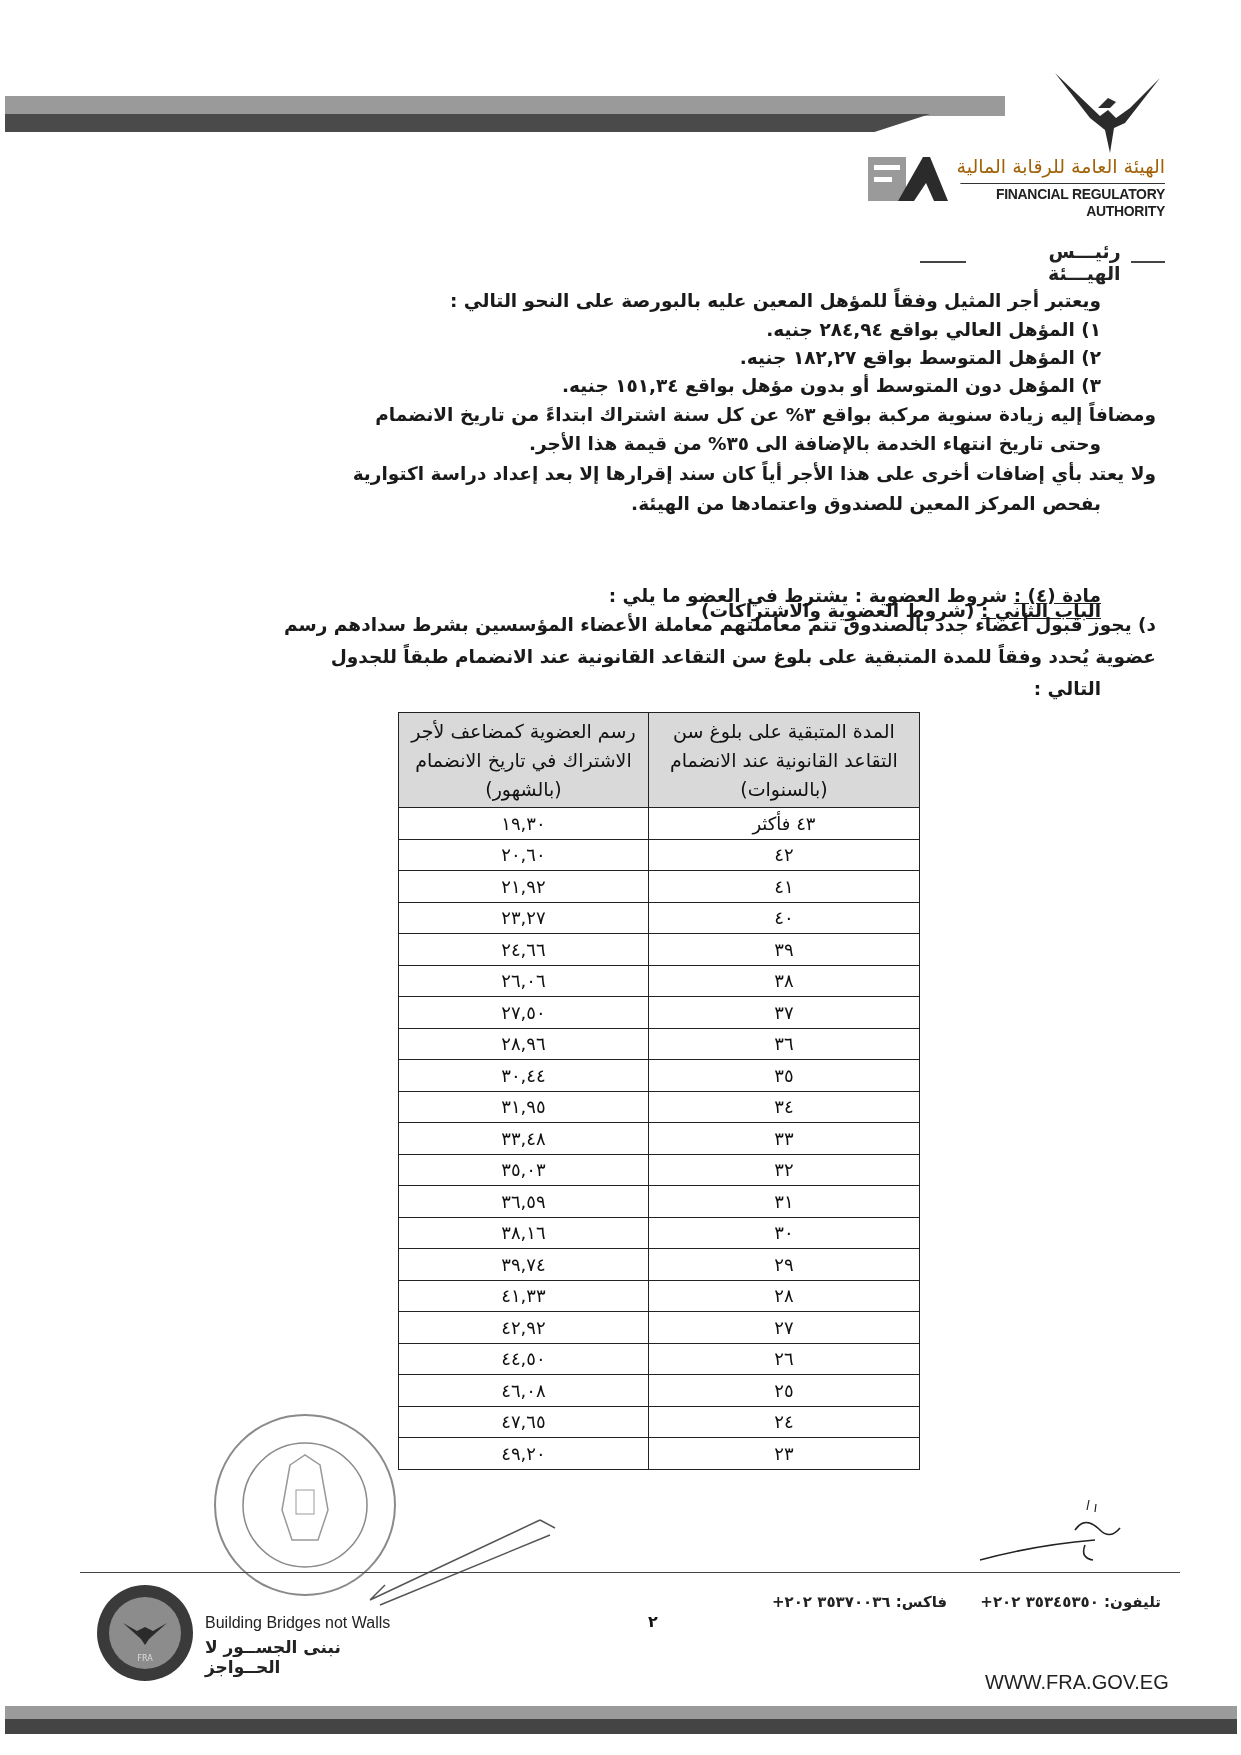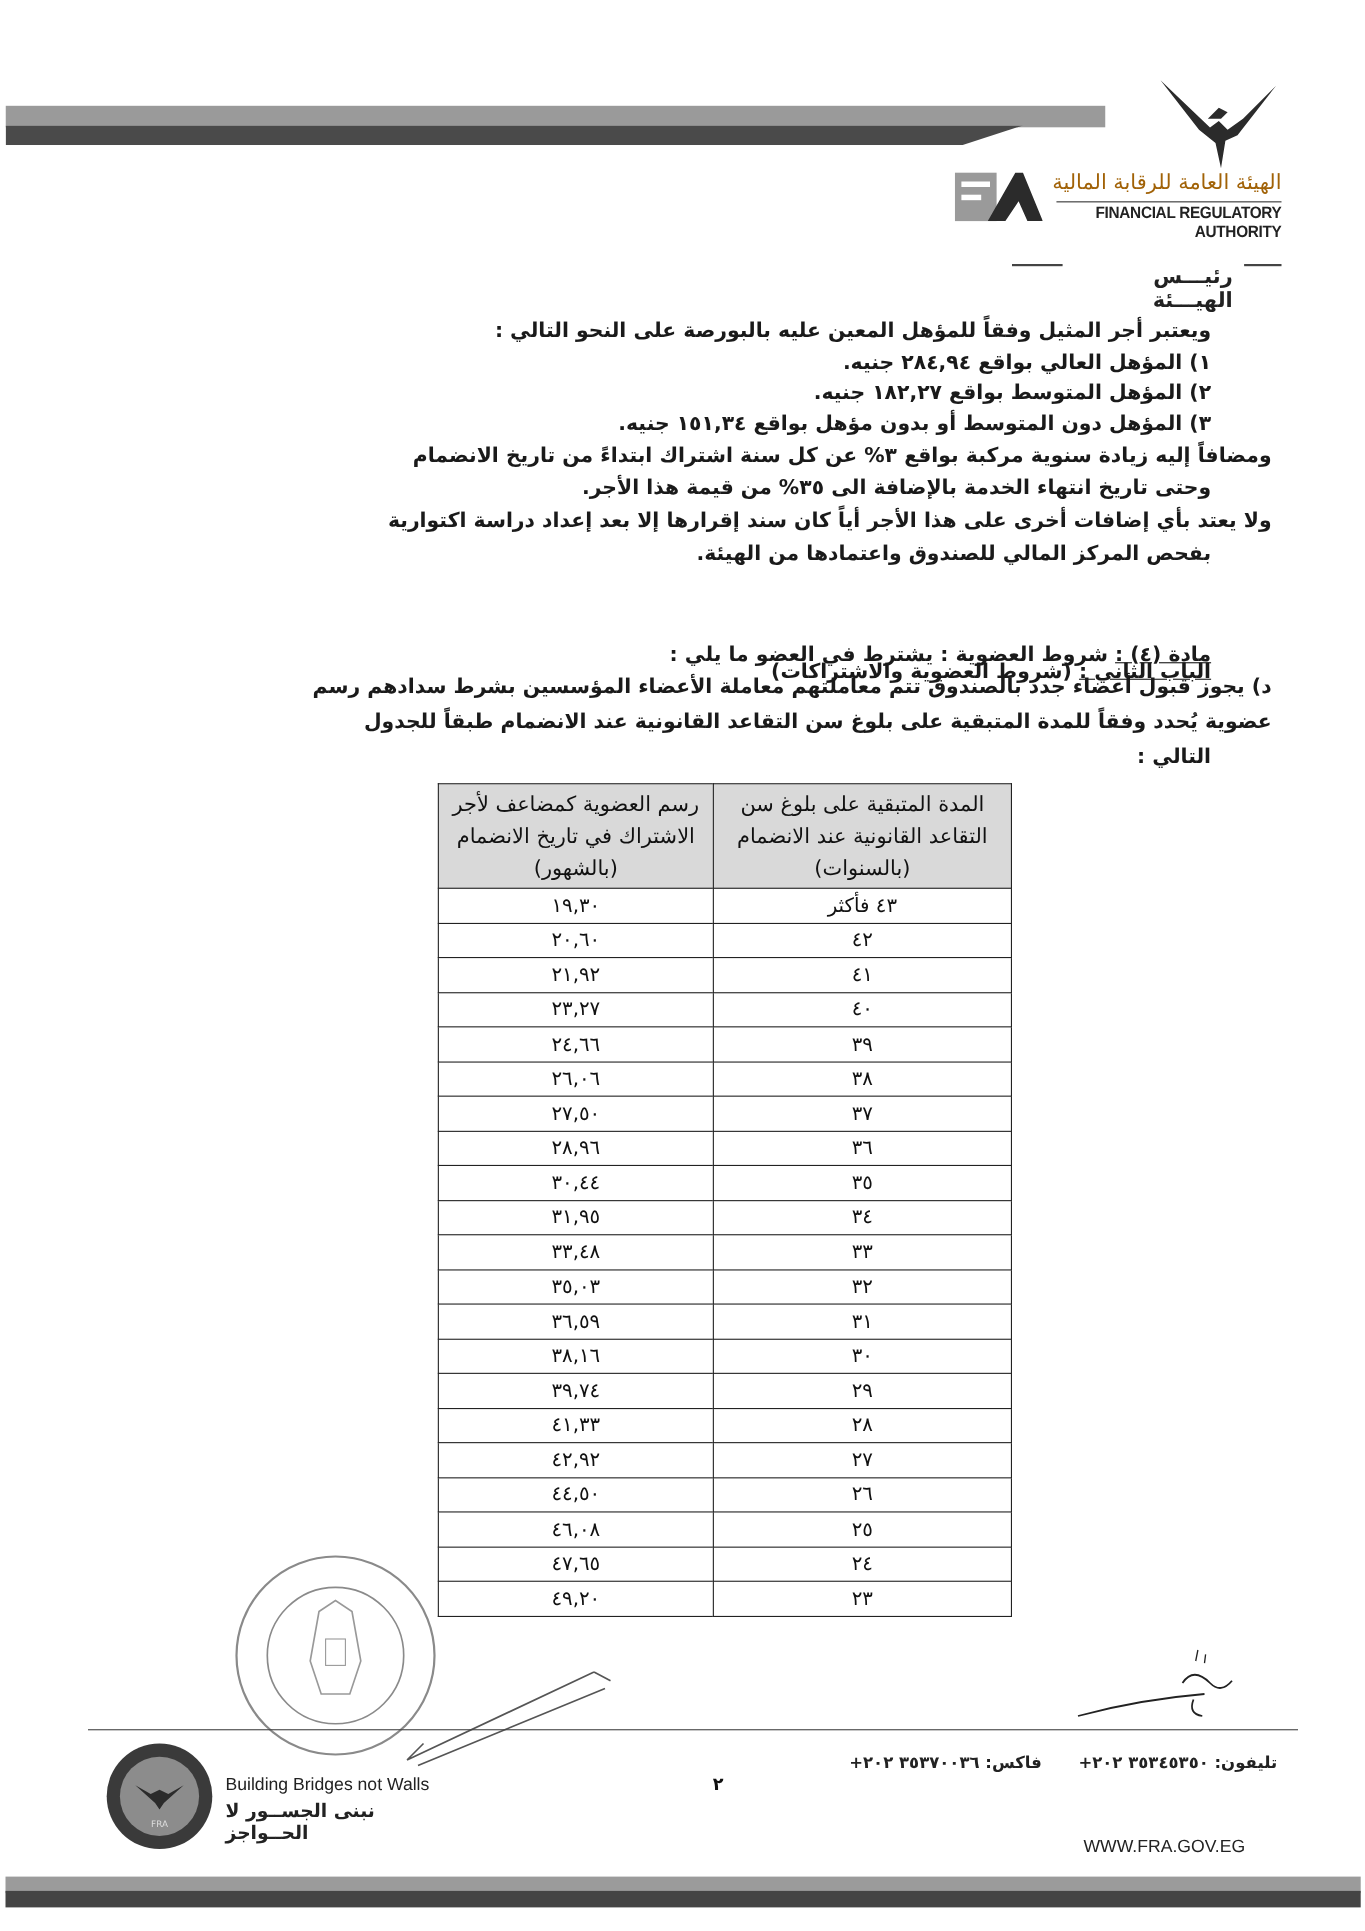--- a/index.html
+++ b/index.html
@@ -21,21 +21,21 @@
     .logo-fra { left: 868px; top: 155px; width: 80px; height: 48px; }
     .logo-ar { left: 945px; top: 155px; width: 220px; font-size: 19px; font-weight: normal;
       direction: rtl; text-align: right; color: #a16207; }
     .logo-en { left: 945px; top: 183px; width: 220px; font-family: "Liberation Sans", sans-serif;
       font-size: 15px; font-weight: bold; letter-spacing: -0.3px; color: #222; text-align: right;
       border-top: 1.5px solid #333; padding-top: 1px; transform: scaleX(0.93); transform-origin: right; }
     .eagle { left: 1050px; top: 68px; width: 115px; height: 90px; }
 
     
     .chair { left: 920px; top: 240px; width: 245px; direction: rtl; font-size: 19px; font-weight: bold;
-      color: #222; display: flex; gap: 10px; }
+      color: #222; display: flex; align-items: center; gap: 10px; }
     .chair .dash { display: inline-block; height: 2px; background: #444; }
 
     
     .para { direction: rtl; text-align: right; font-family: "DejaVu Sans", sans-serif;
       font-weight: bold; font-size: 18.5px; color: #1a1a1a; line-height: 28px; white-space: nowrap; }
     .u { text-decoration: underline; }
 
     
     .tbl { left: 398px; top: 712px; width: 522px; border-collapse: collapse; direction: rtl;
       font-family: "DejaVu Sans", sans-serif; }
@@ -60,21 +60,21 @@
     .motto-en { left: 205px; top: 1614px; font-family: "Liberation Sans", sans-serif; font-size: 16px; color: #222; }
     .motto-ar { left: 205px; top: 1637px; width: 200px; direction: rtl; text-align: left; font-size: 17px;
       font-weight: bold; color: #222; }
 
     .page-num { left: 648px; top: 1612px; font-size: 16px; font-weight: bold; }
 
     
     .addr { right: 80px; top: 1590px; direction: rtl; text-align: right; font-size: 15px; font-weight: bold;
       line-height: 25px; color: #222; white-space: nowrap; }
     .addr .fax { margin-right: 28px; text-align: center; }
-    .web { left: 985px; top: 1671px; font-family: "Liberation Sans", sans-serif; font-size: 16px; color: #222; }
+    .web { left: 985px; top: 1671px; font-family: "Liberation Sans", sans-serif; font-size: 20px; color: #222; }
 
     
     .ftr-bar-light { left: 5px; top: 1706px; width: 1232px; height: 15px; background: #9b9b9b; }
     .ftr-bar-dark { left: 5px; top: 1719px; width: 1232px; height: 15px; background: #444; }
   </style>
 </head>
 <body>
 
 <div class="abs hdr-bar-light"></div>
 <div class="abs hdr-bar-dark"></div>
@@ -99,21 +99,21 @@
   <span class="dash" style="width:48px"></span>
 </div>
 
 <div class="abs para" style="right:140px; top:287px;">ويعتبر أجر المثيل وفقاً للمؤهل المعين عليه بالبورصة على النحو التالي :</div>
 <div class="abs para" style="right:140px; top:316px;">١) المؤهل العالي بواقع ٢٨٤,٩٤ جنيه.</div>
 <div class="abs para" style="right:140px; top:344px;">٢) المؤهل المتوسط بواقع ١٨٢,٢٧ جنيه.</div>
 <div class="abs para" style="right:140px; top:372px;">٣) المؤهل دون المتوسط أو بدون مؤهل بواقع ١٥١,٣٤ جنيه.</div>
 <div class="abs para" style="right:85px; top:401px;">ومضافاً إليه زيادة سنوية مركبة بواقع ٣% عن كل سنة اشتراك ابتداءً من تاريخ الانضمام</div>
 <div class="abs para" style="right:140px; top:430px;">وحتى تاريخ انتهاء الخدمة بالإضافة الى ٣٥% من قيمة هذا الأجر.</div>
 <div class="abs para" style="right:85px; top:460px;">ولا يعتد بأي إضافات أخرى على هذا الأجر أياً كان سند إقرارها إلا بعد إعداد دراسة اكتوارية</div>
-<div class="abs para" style="right:140px; top:490px;">بفحص المركز المالي للصندوق واعتمادها من الهيئة.</div>
+<div class="abs para" style="right:140px; top:490px;">بفحص المركز المعين للصندوق واعتمادها من الهيئة.</div>
 
 <div class="abs para" style="right:140px; top:553px;margin-top:44px;">
   <span class="u">الباب الثاني :</span>
   <span>(شروط العضوية والاشتراكات)</span>
 </div>
 <div class="abs para" style="right:140px; top:582px;">
   <span class="u">مادة (٤) :</span>
   <span>شروط العضوية : يشترط في العضو ما يلي :</span>
 </div>
 <div class="abs para" style="right:85px; top:611px;">د) يجوز قبول أعضاء جدد بالصندوق تتم معاملتهم معاملة الأعضاء المؤسسين بشرط سدادهم رسم</div>

